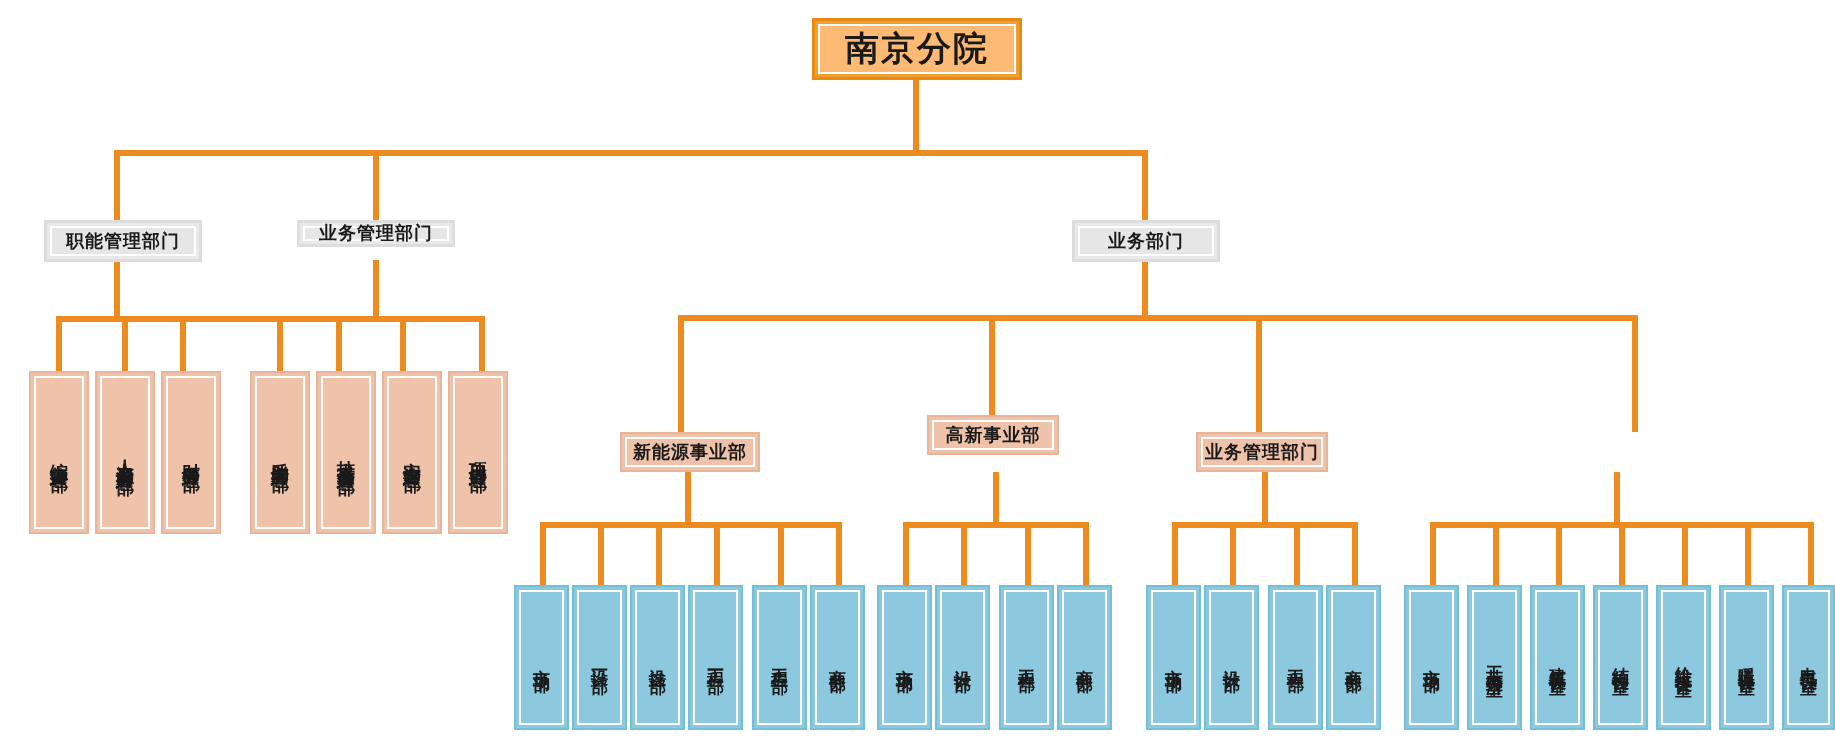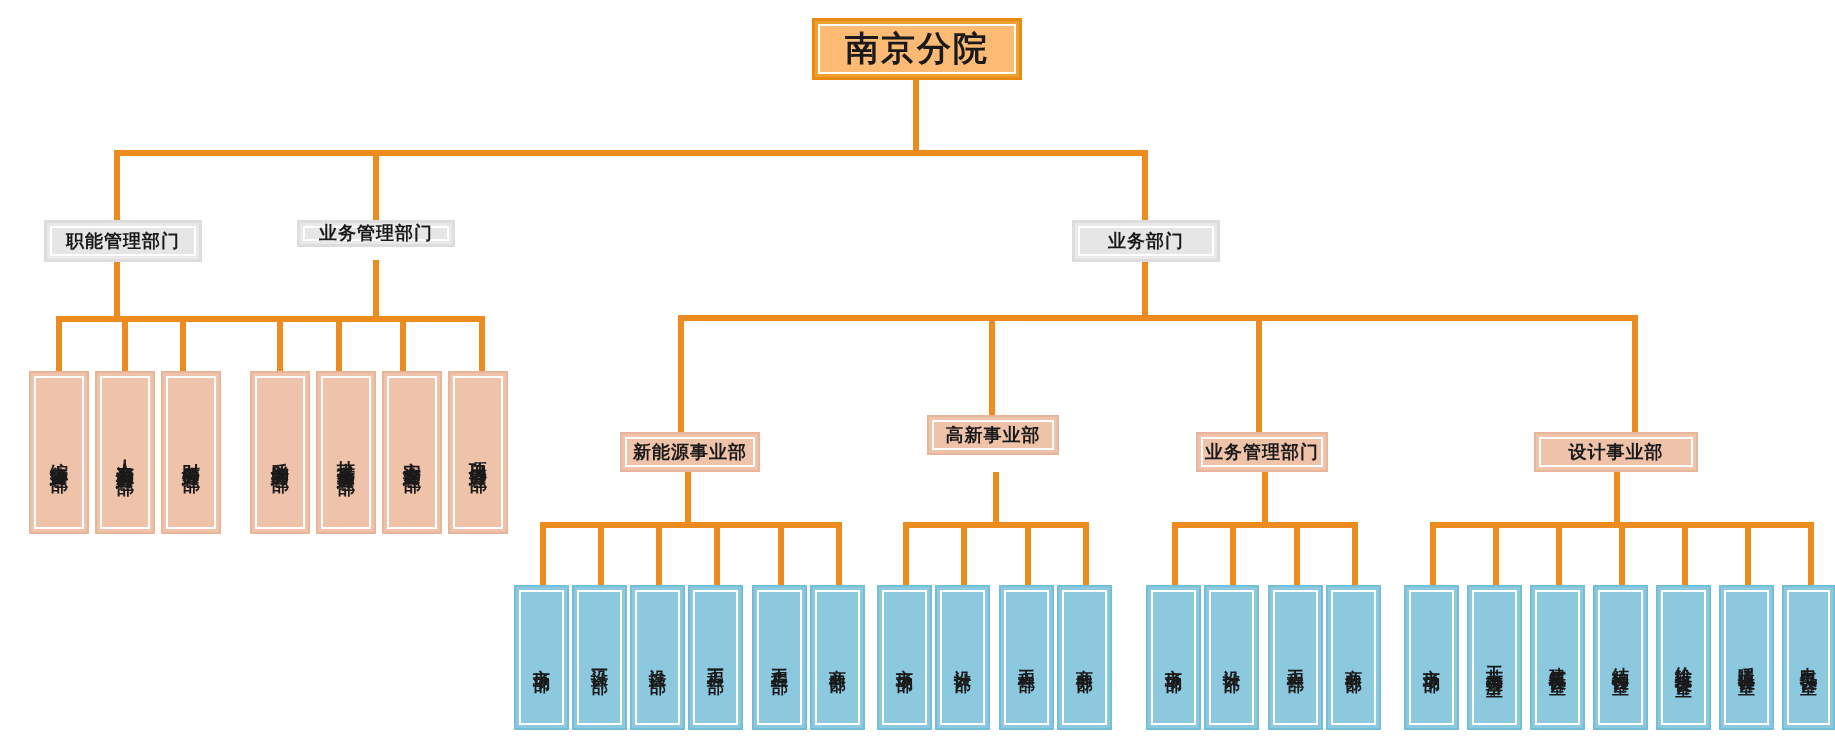--- a/index.html
+++ b/index.html
@@ -213,23 +213,20 @@
 
   <div class="node n-peach" style="left:620px; top:432px; width:140px; height:40px;">
     <div class="inner">新能源事业部</div>
   </div>
   <div class="node n-peach" style="left:927px; top:415px; width:132px; height:40px;">
     <div class="inner">高新事业部</div>
   </div>
   <div class="node n-peach" style="left:1196px; top:432px; width:132px; height:40px;">
     <div class="inner">业务管理部门</div>
   </div>
-  <div class="node n-peach" style="left:1534px; top:432px; width:164px; height:40px;">
-    <div class="inner">设计事业部</div>
-  </div>
 
   <div class="node n-blue vert" style="left:514px; top:585px; width:55px; height:145px;">
     <div class="inner">市场部</div>
   </div>
   <div class="node n-blue vert" style="left:572px; top:585px; width:55px; height:145px;">
     <div class="inner">设计一部</div>
   </div>
   <div class="node n-blue vert" style="left:630px; top:585px; width:55px; height:145px;">
     <div class="inner">设计二部</div>
   </div>

